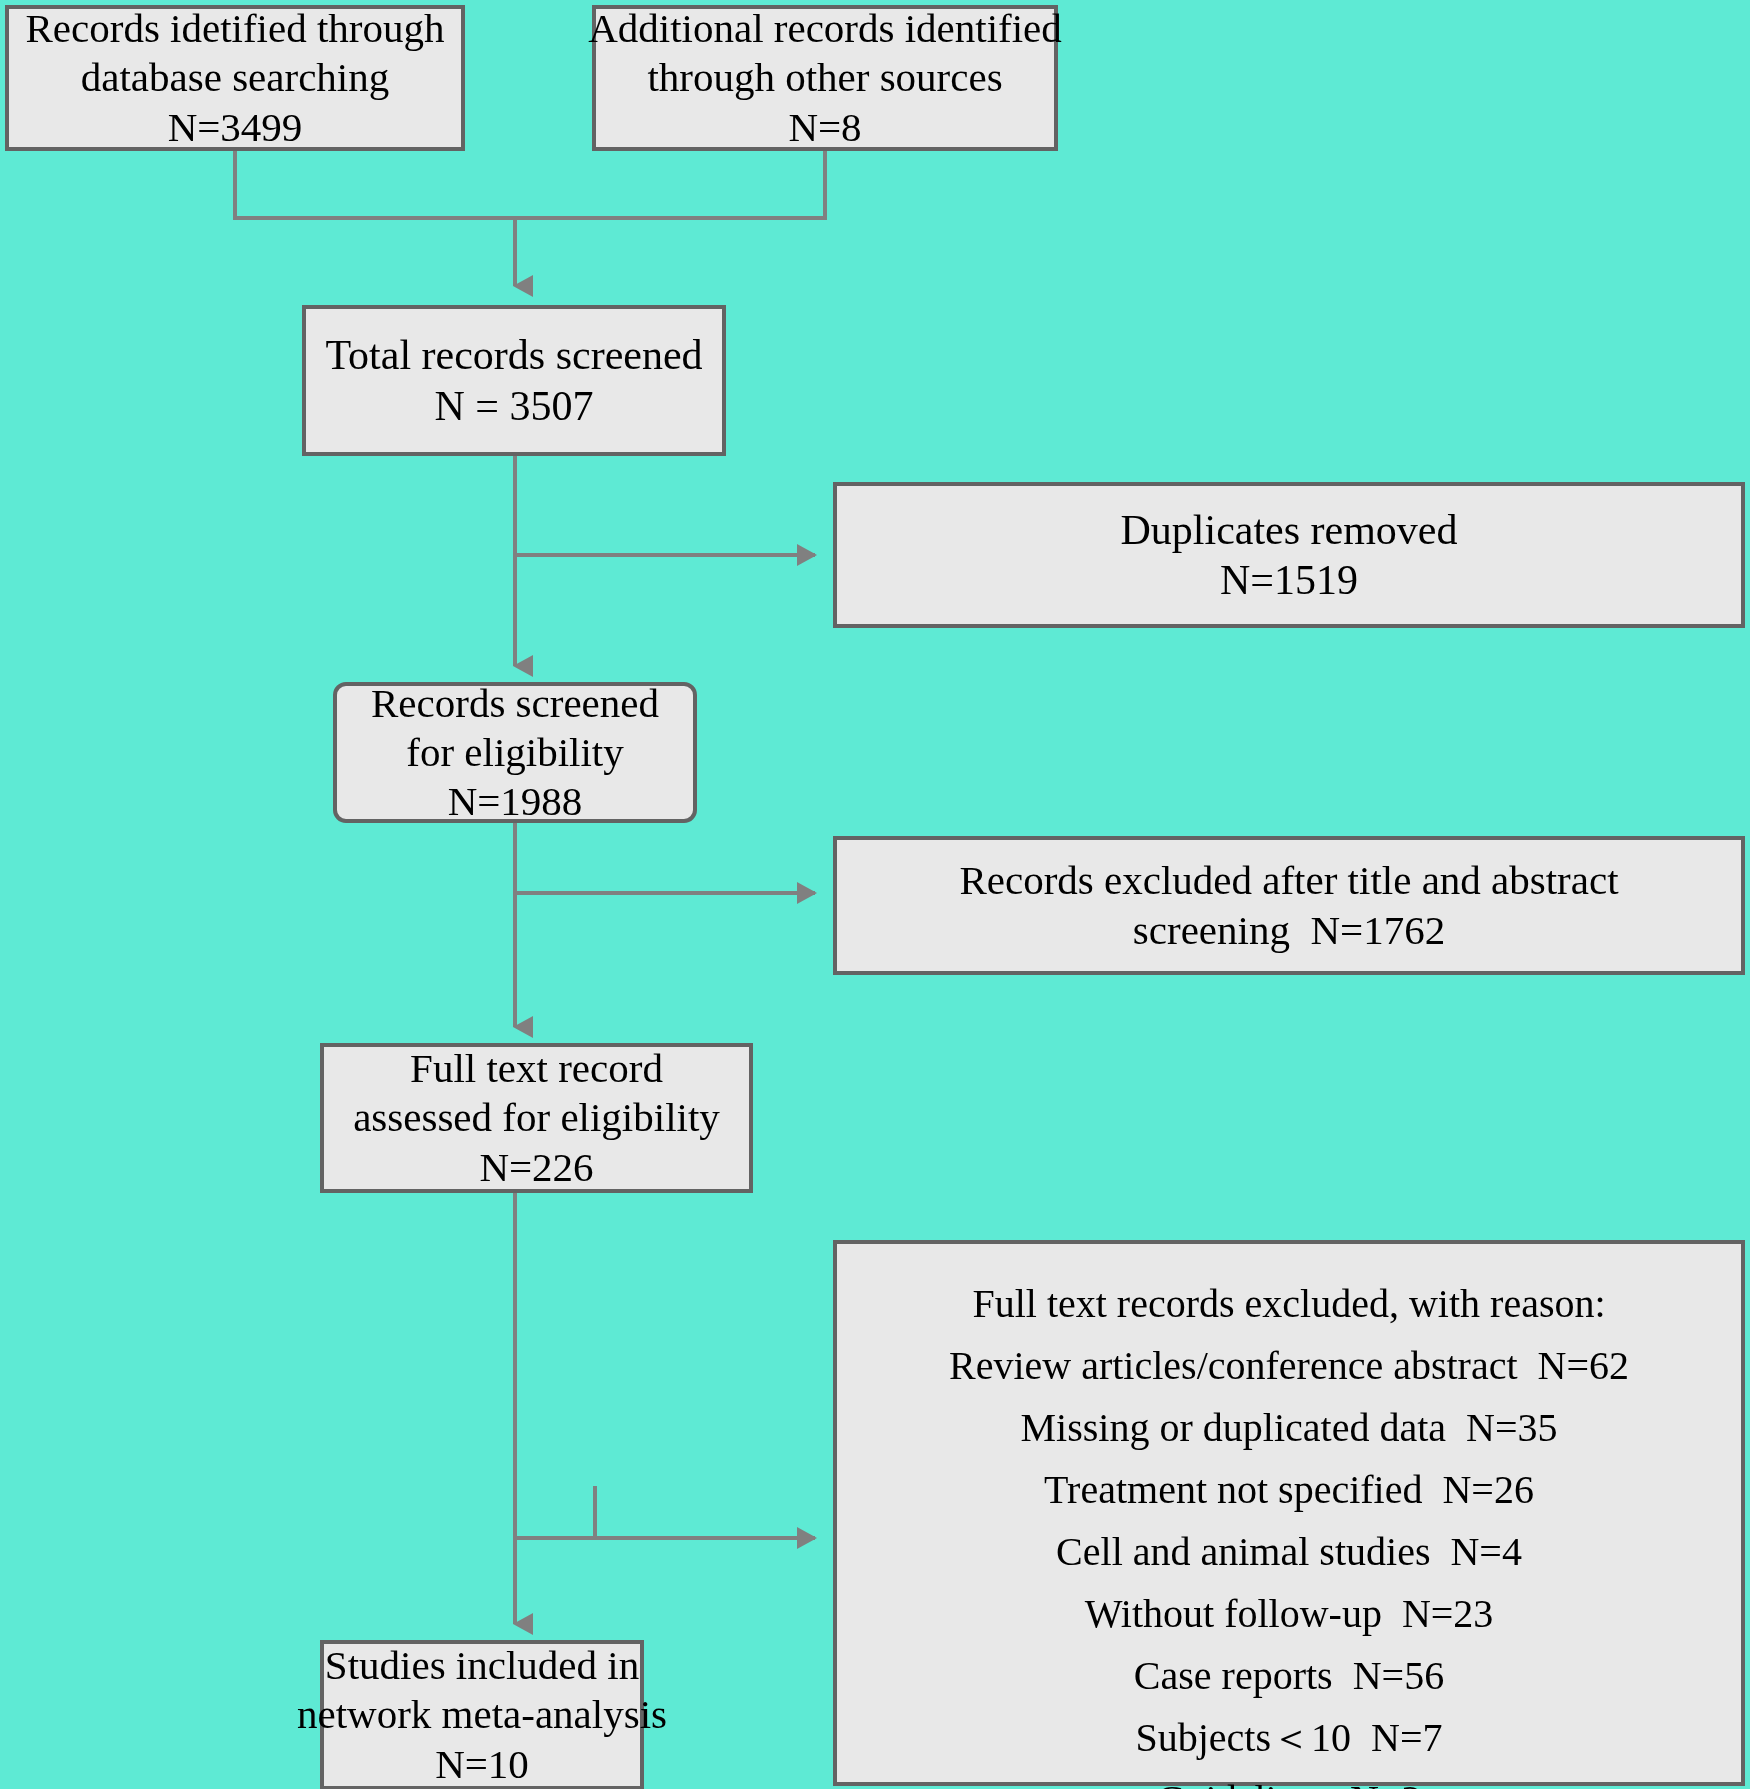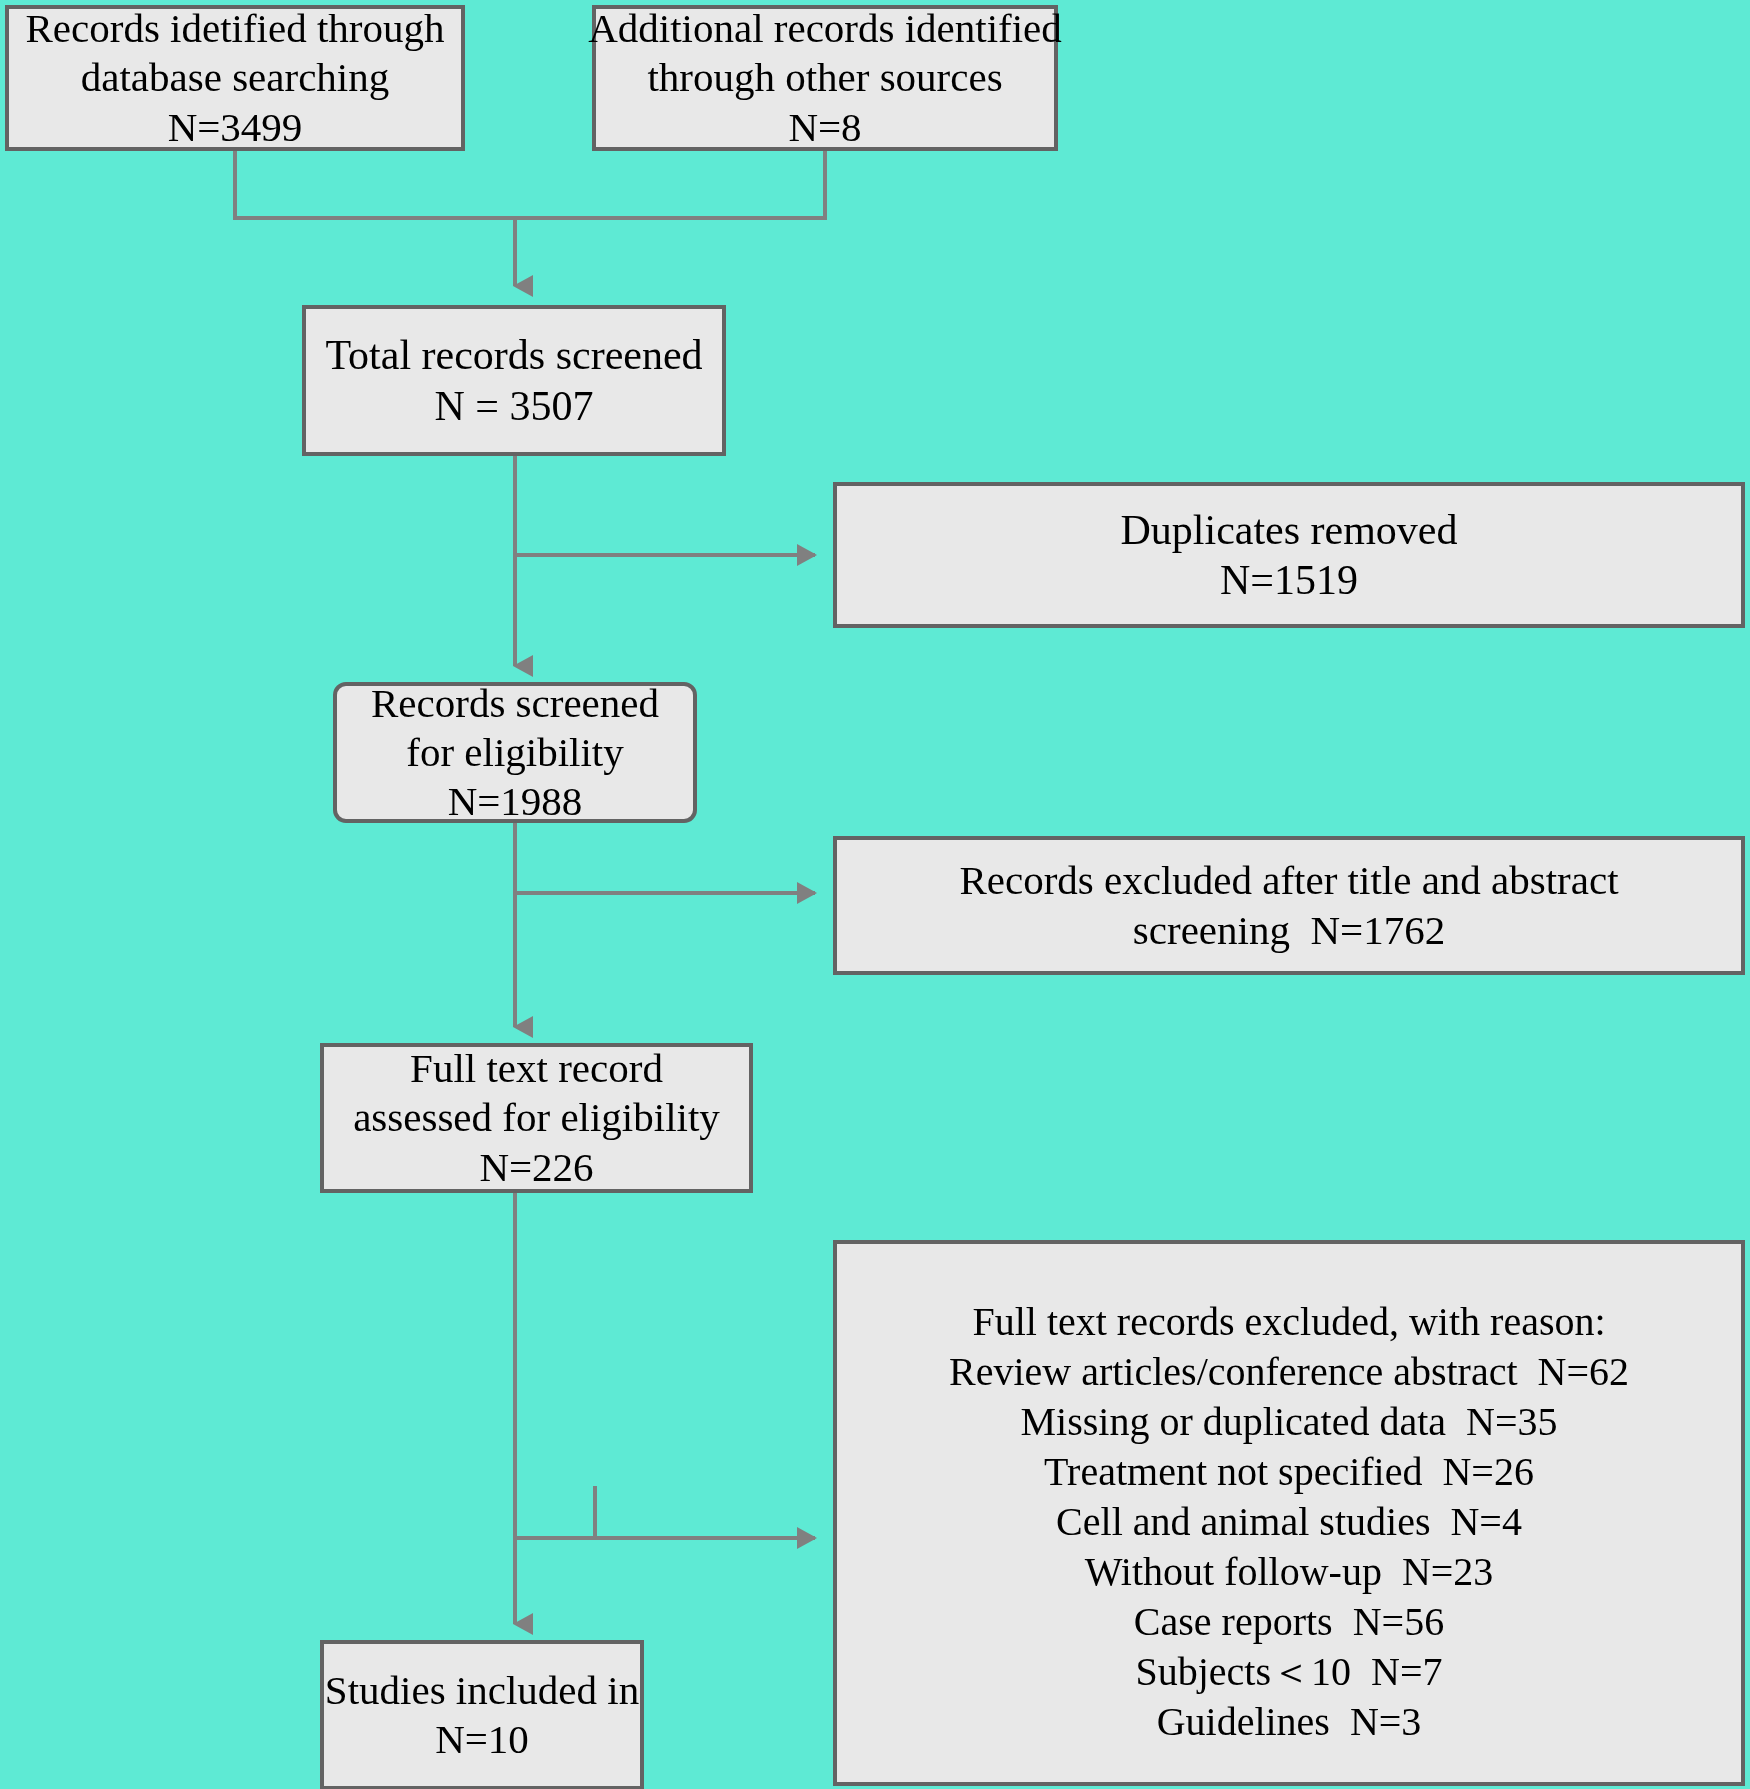--- a/index.html
+++ b/index.html
@@ -38,21 +38,22 @@
   }
   .node .line {
     display: block;
     white-space: pre;
   }
   .n-size-lg { font-size: 42px; }
   .n-size-md { font-size: 41px; }
   .n-size-sm { font-size: 40px; }
   .reasons {
     justify-content: flex-start;
-    padding-top: 54px;
+    padding-top: 36px;
+    gap: 12px;
   }
   .reasons .line { margin-bottom: 2px; }
 </style>
 </head>
 <body>
 
 <div id="stage">
 
   <svg class="wires" viewBox="0 0 1750 1789">
     <defs>
@@ -142,16 +143,17 @@
     <span class="line">Treatment not specified  N=26</span>
     <span class="line">Cell and animal studies  N=4</span>
     <span class="line">Without follow-up  N=23</span>
     <span class="line">Case reports  N=56</span>
     <span class="line">Subjects＜10  N=7</span>
     <span class="line">Guidelines  N=3</span>
   </div>
 
   <div class="node n-size-md" style="left:320px; top:1640px; width:324px; height:150px;">
     <span class="line">Studies included in</span>
+    <span class="line">network meta-analysis</span>
     <span class="line">N=10</span>
   </div>
 
 </div>
 
 </body></html>

